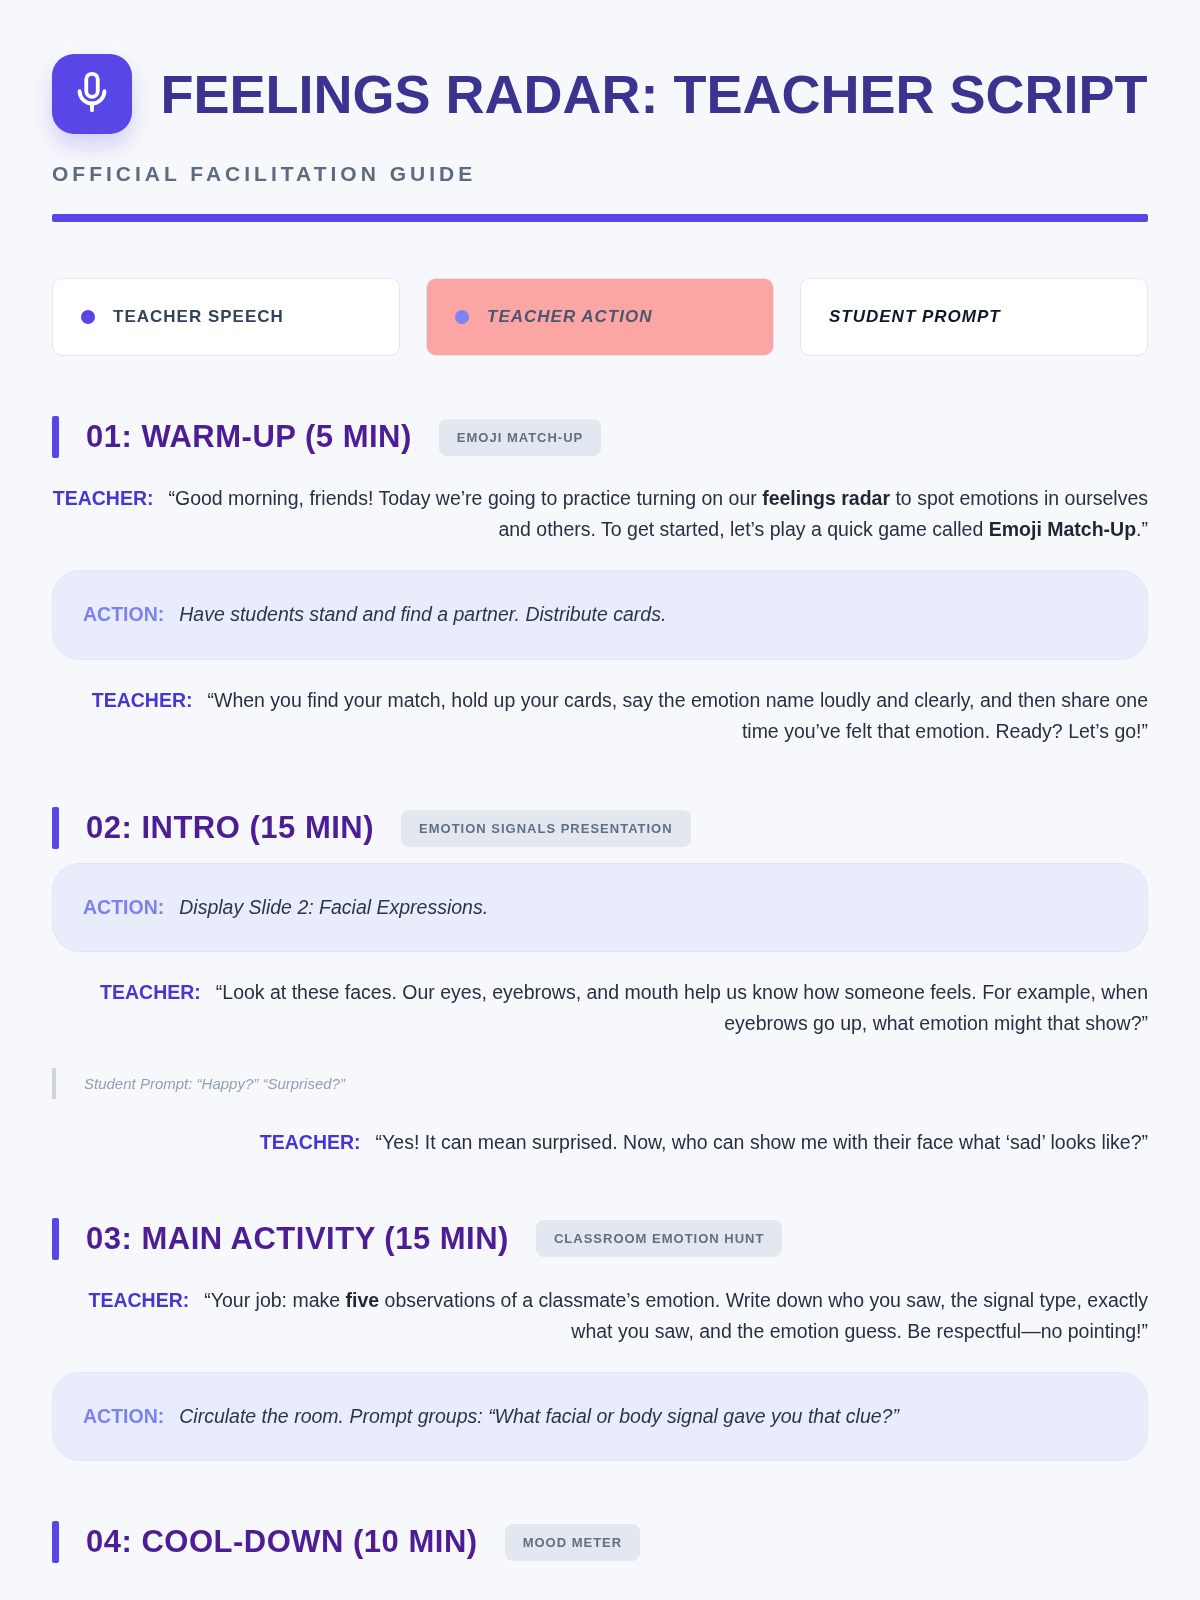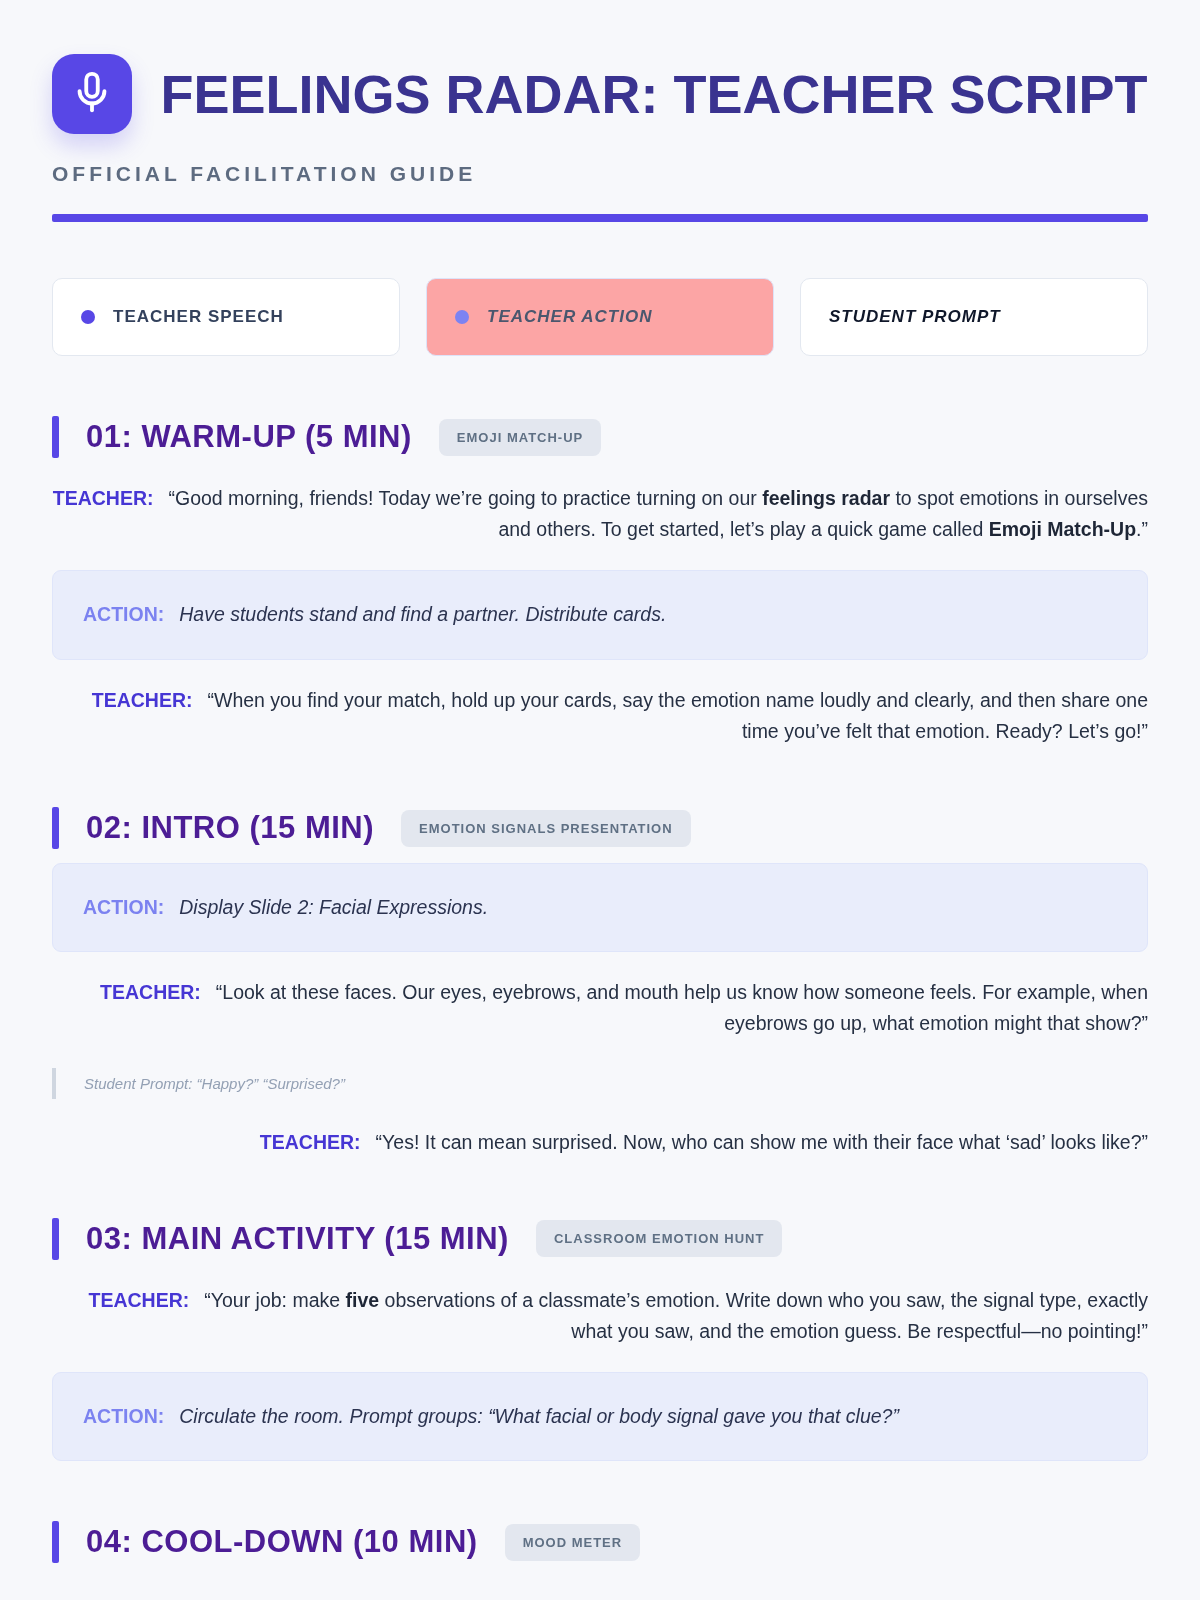--- a/index.html
+++ b/index.html
@@ -57,21 +57,21 @@
     padding: 11px 18px; border-radius: 8px; white-space: nowrap;
   }
 
   
   .speech { font-size: 19.5px; line-height: 1.6; margin: 25px 0; color: #263043; text-align: right; }
   .t-label { color: #4636d4; font-weight: 800; margin-right: 15px; }
   .speech strong.em-bold { font-weight: 700; color: #1e2636; }
 
   
   .action-box {
-    background: #e9edfb; border: 1px solid #dfe5fa; border-radius: 9px;
+    background: #e9edfb; border: 1px solid #dfe5fa; border-radius: 28px;
     padding: 29px 30px; margin: 14px 0; font-size: 19.5px; line-height: 1.5;
   }
   .a-label { color: #7b82f0; font-weight: 800; margin-right: 15px; font-style: normal; }
   .a-text { font-style: italic; color: #2b3350; }
 
   
   .student-prompt {
     border-left: 4px solid #cfd6e0; padding: 7px 0 7px 28px; margin: 28px 0;
     font-style: italic; color: #93a0b4; font-size: 15px;
   }

